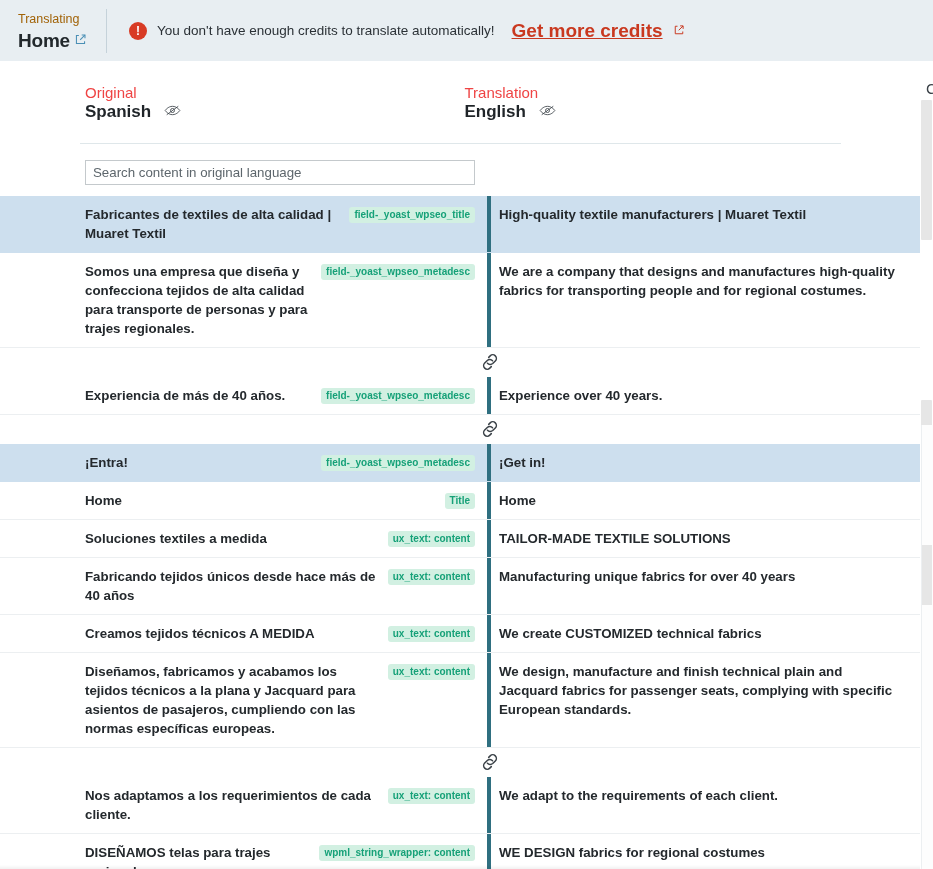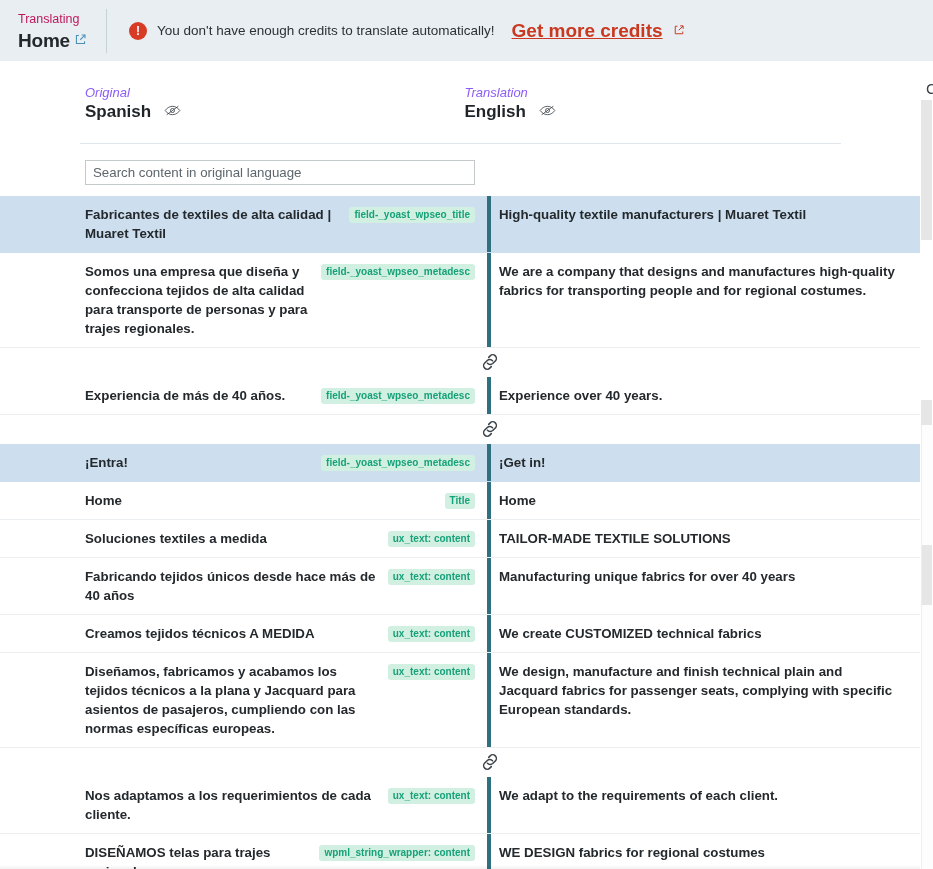--- a/index.html
+++ b/index.html
@@ -15,21 +15,21 @@
     position: absolute; left: 0; top: 0;
     width: 933px; height: 61px;
     background: #e8eef2;
     display: flex; align-items: center;
   }
   .tb-left {
     width: 106px; padding-left: 18px;
     display: flex; flex-direction: column; justify-content: center;
     height: 100%;
   }
-  .tb-translating { font-size: 12.5px; color: #be185d; line-height: 19px; }
+  .tb-translating { font-size: 12.5px; color: #a16207; line-height: 19px; }
   .tb-title-row { display: flex; align-items: center; gap: 4px; margin-top: 1px; }
   .tb-title { font-size: 19px; font-weight: bold; color: #22282c; letter-spacing: -0.2px; }
   .tb-sep {
     width: 1px; height: 44px; background: #c5d2da;
     align-self: center;
   }
   .tb-notice {
     flex: 1; display: flex; align-items: center; gap: 10px;
     padding-left: 22px;
   }
@@ -53,21 +53,21 @@
     width: 921px; height: 808px;
     background: #fff;
     overflow: hidden;
   }
 
   .lang-head {
     display: flex; padding: 23px 0 0 0; margin: 0 80px 0 85px;
   }
   .lang-col { width: 404px; }
   .lang-col.right { margin-left: 3px; }
-  .lang-label { font-size: 13px; color: #8b5cf6; line-height: 17px; font-style: italic; }
+  .lang-label { font-size: 15px; color: #ef4444; line-height: 17px; }
   .lang-row { display: flex; align-items: center; gap: 13px; margin-top: 1px; }
   .lang-name { font-size: 17px; font-weight: bold; color: #1f2428; }
   .eye-slash { cursor: pointer; }
 
   .head-rule {
     margin: 21px 80px 0 80px; height: 1px; background: #dfe7ea;
   }
 
   
   .search-wrap { margin: 16px 0 0 85px; }

